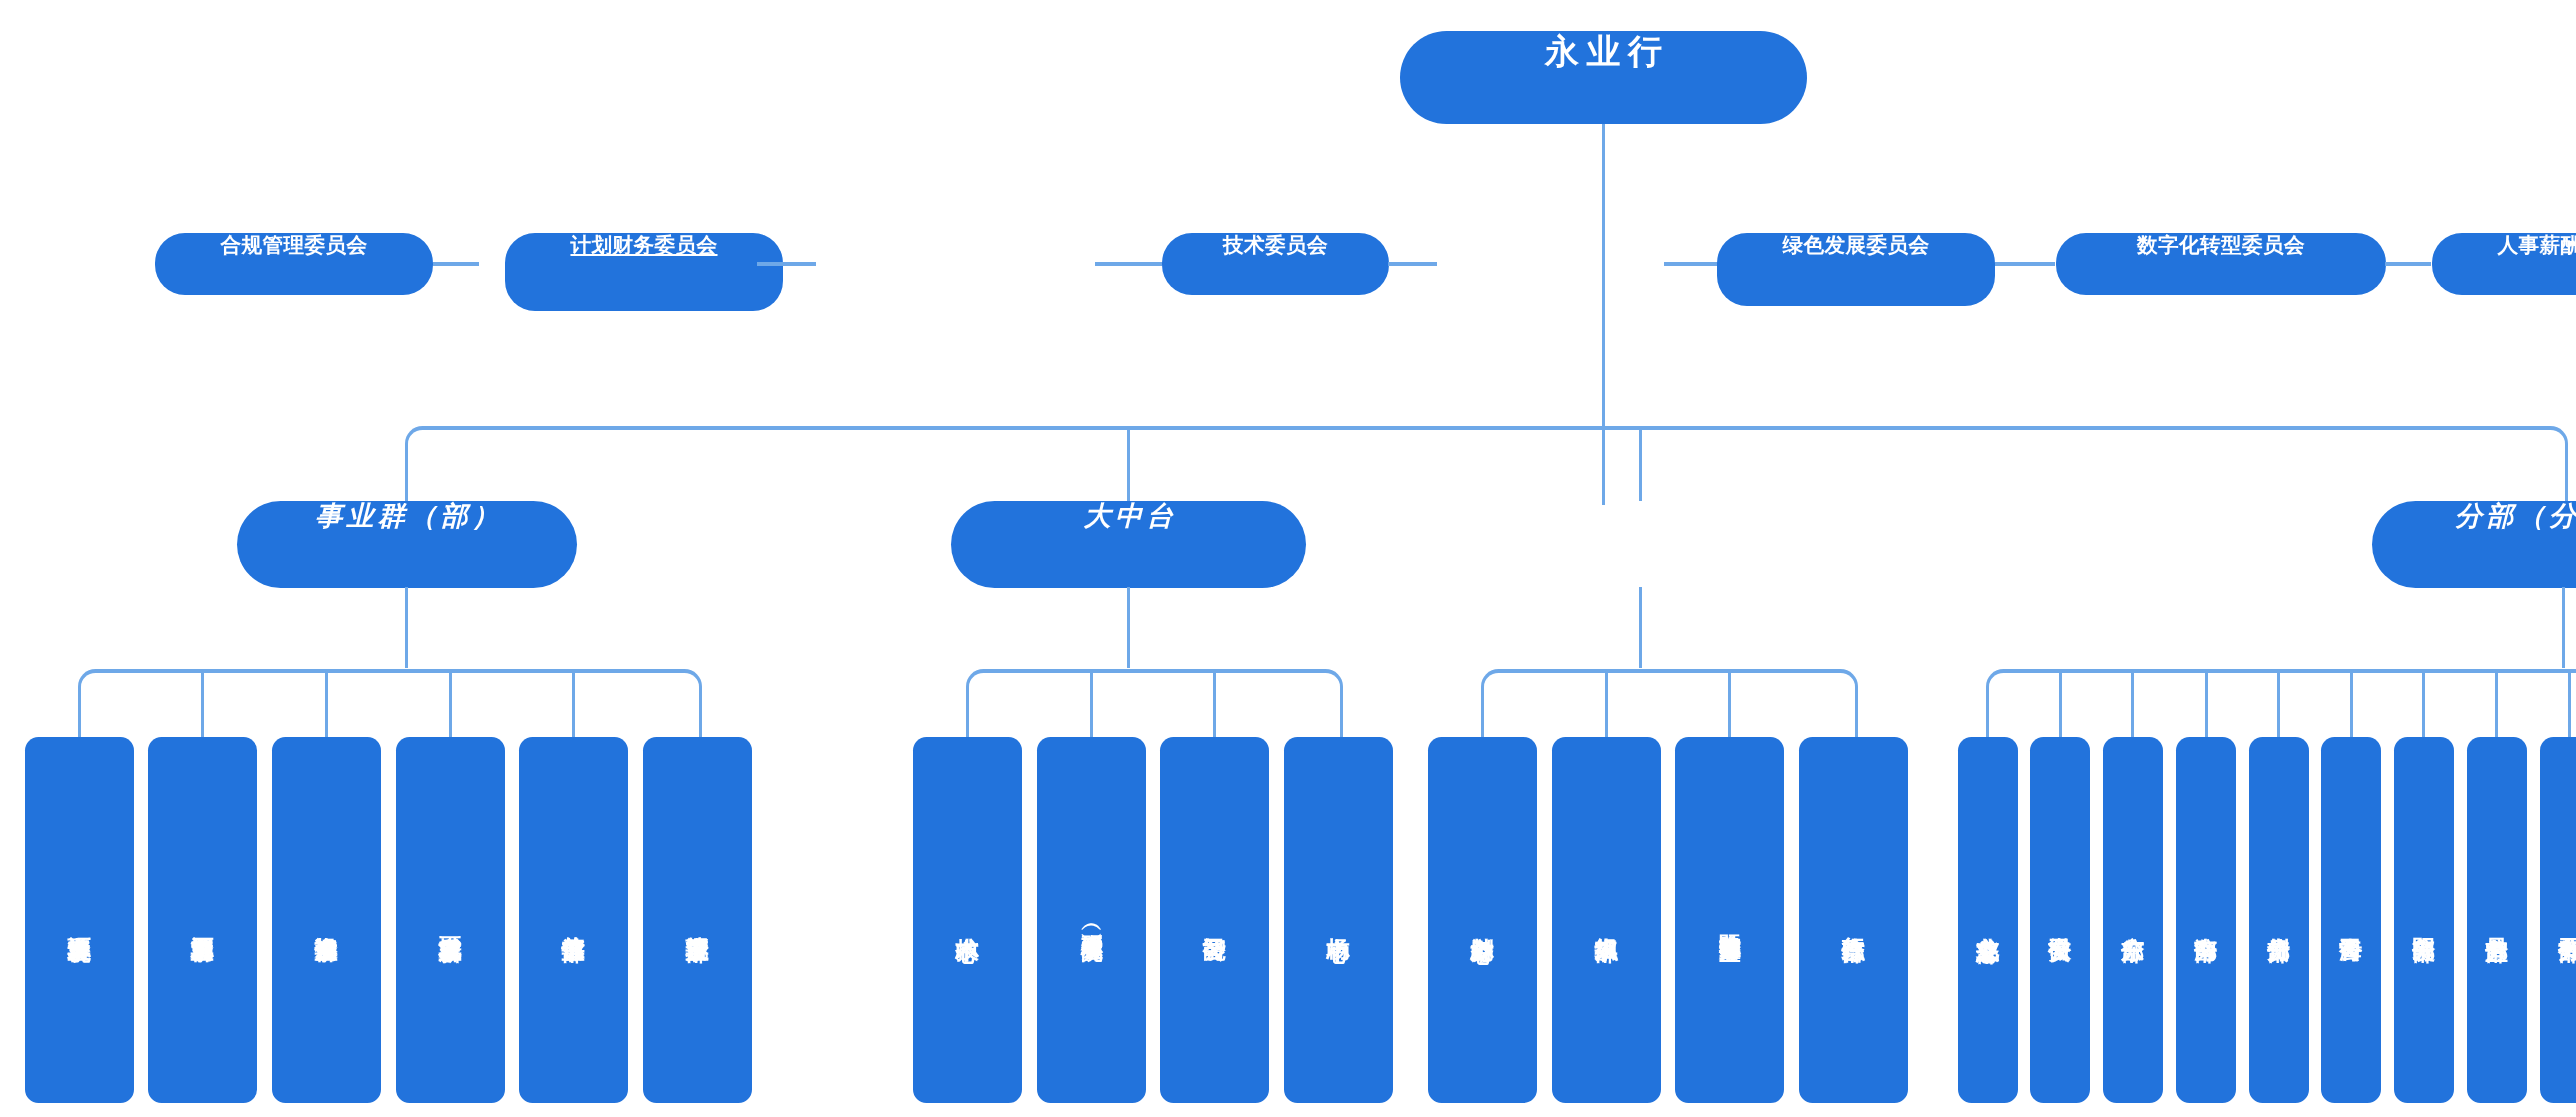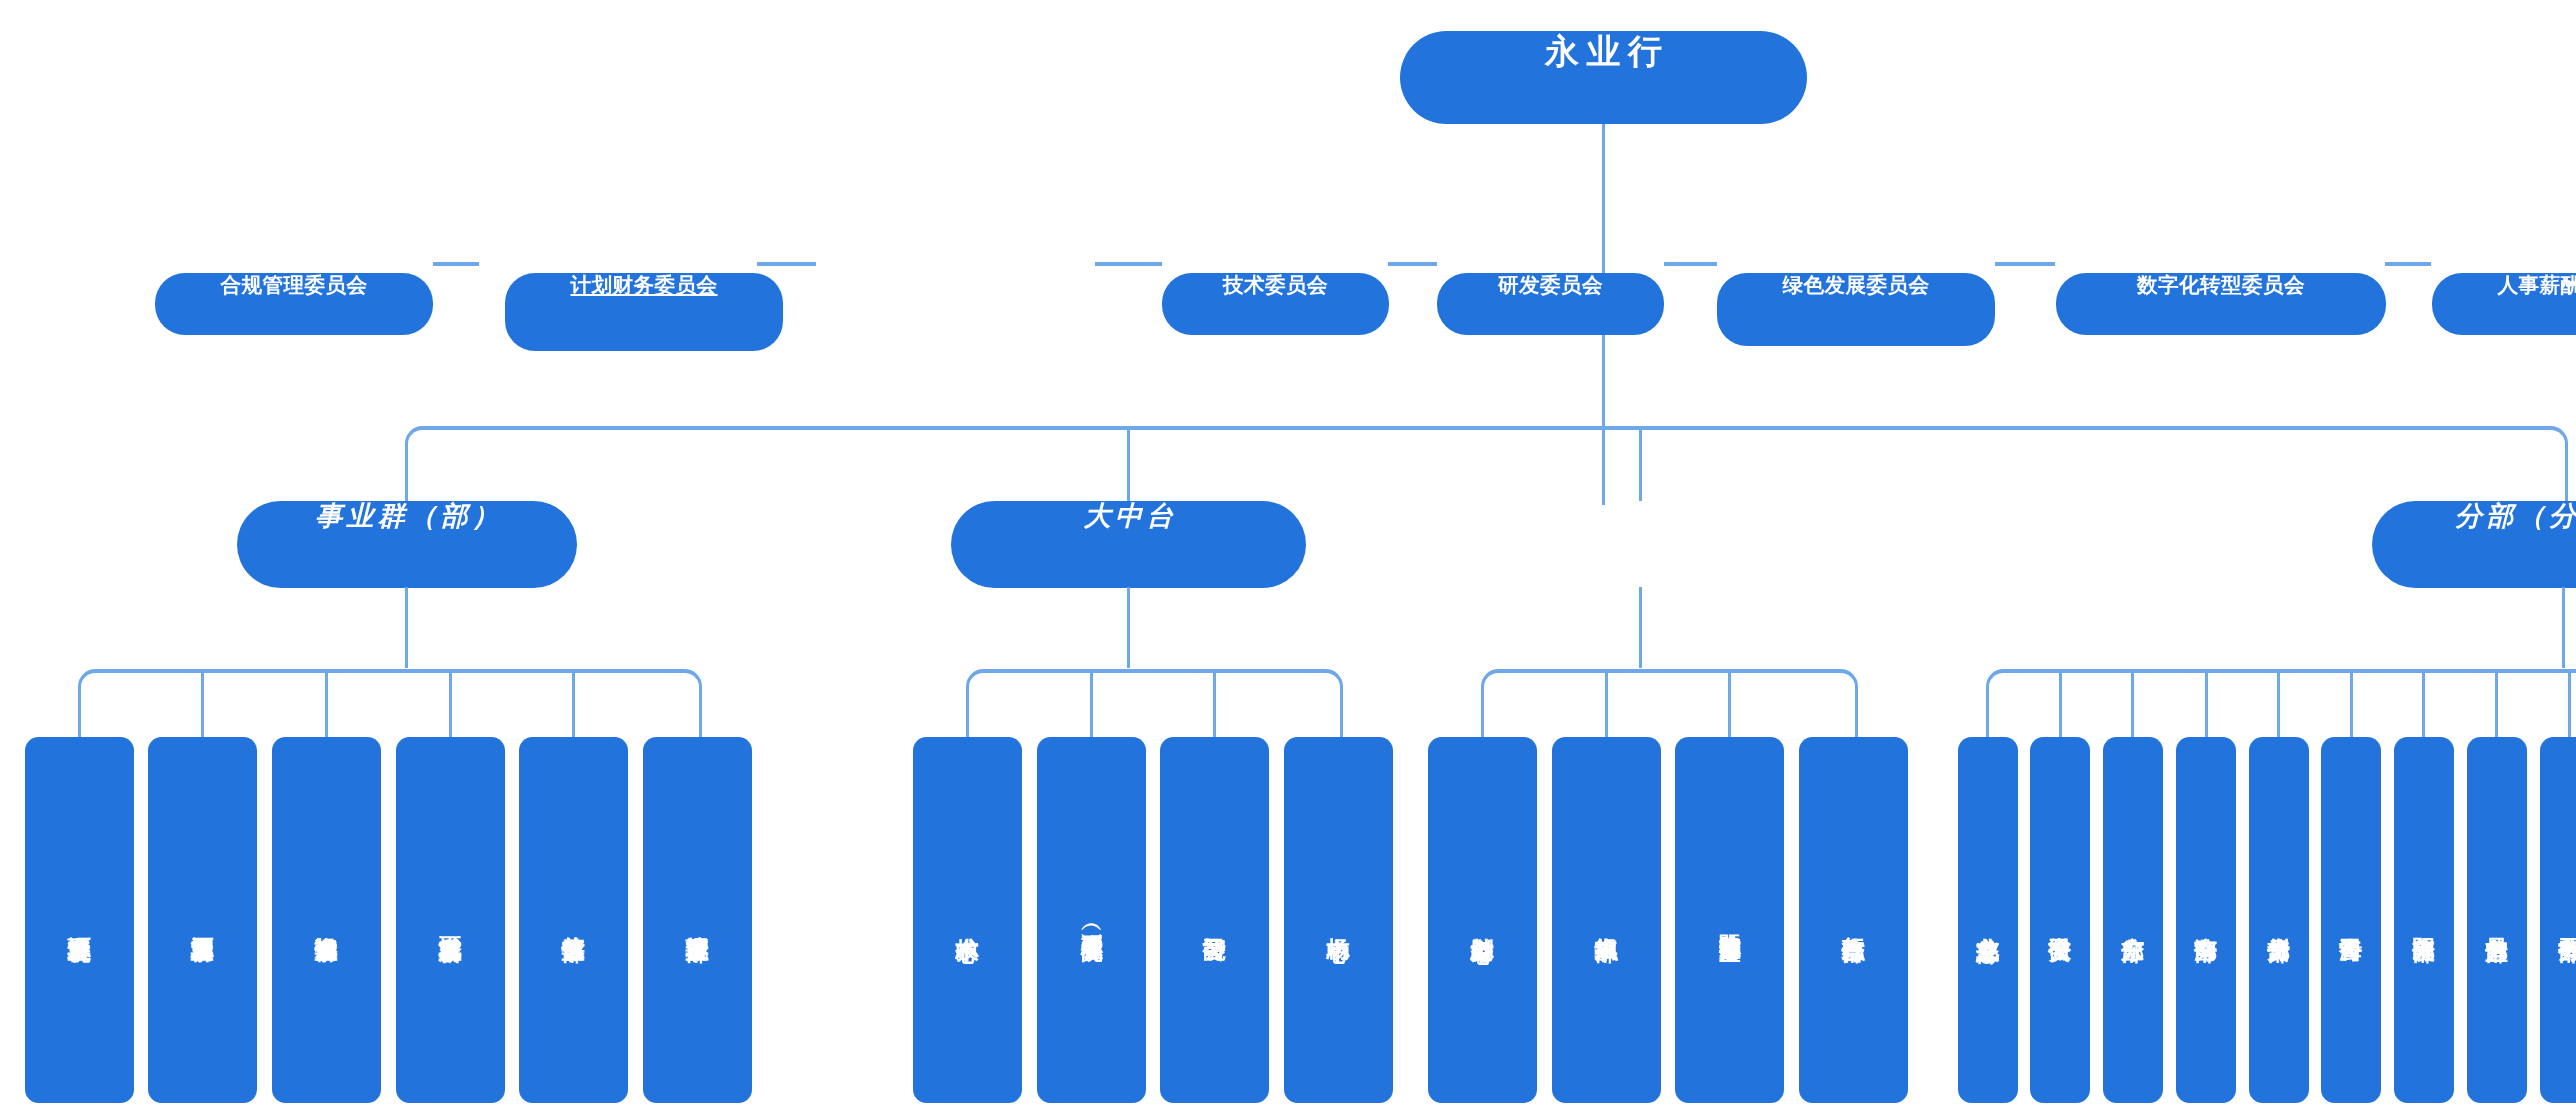--- a/index.html
+++ b/index.html
@@ -43,21 +43,20 @@
     letter-spacing: 0.22em;
     text-indent: 0.22em;
   }
 
   
   .committee-node {
     border-radius: 30px;
     font-size: 20.6px;
     letter-spacing: 0.02em;
     padding: 0 23px;
-    margin-top: 40px;
   }
 
   
   .group-node {
     border-radius: 5151px;
     font-size: 27px;
     letter-spacing: 0.16em;
     text-indent: 0.16em;
     font-style: italic;
   }
@@ -124,23 +123,20 @@
     <div class="conn conn-h" style="left: 433px; top: 262px; width: 46px; height: 4.1px;"></div>
     <div class="node committee-node" style="left: 505px; top: 233px; width: 278px; height: 78px; text-decoration: underline;">
       <span>计划财务委员会</span>
     </div>
     <div class="conn conn-h" style="left: 757px; top: 262px; width: 59px; height: 4.1px;"></div>
     <div class="conn conn-h" style="left: 1095px; top: 262px; width: 67px; height: 4.1px;"></div>
     <div class="node committee-node" style="left: 1162px; top: 233px; width: 227px; height: 62px;">
       <span>技术委员会</span>
     </div>
     <div class="conn conn-h" style="left: 1388px; top: 262px; width: 49px; height: 4.1px;"></div>
-    <div class="node committee-node" style="left: 1437px; top: 233px; width: 227px; height: 62px;">
-      <span>研发委员会</span>
-    </div>
     <div class="conn conn-h" style="left: 1664px; top: 262px; width: 53px; height: 4.1px;"></div>
     <div class="node committee-node" style="left: 1717px; top: 233px; width: 278px; height: 73px;">
       <span>绿色发展委员会</span>
     </div>
     <div class="conn conn-h" style="left: 1995px; top: 262px; width: 60px; height: 4.1px;"></div>
     <div class="node committee-node" style="left: 2056px; top: 233px; width: 330px; height: 62px;">
       <span>数字化转型委员会</span>
     </div>
     <div class="conn conn-h" style="left: 2385px; top: 262px; width: 46px; height: 4.1px;"></div>
     <div class="node committee-node" style="left: 2432px; top: 233px; width: 278px; height: 62px;">

